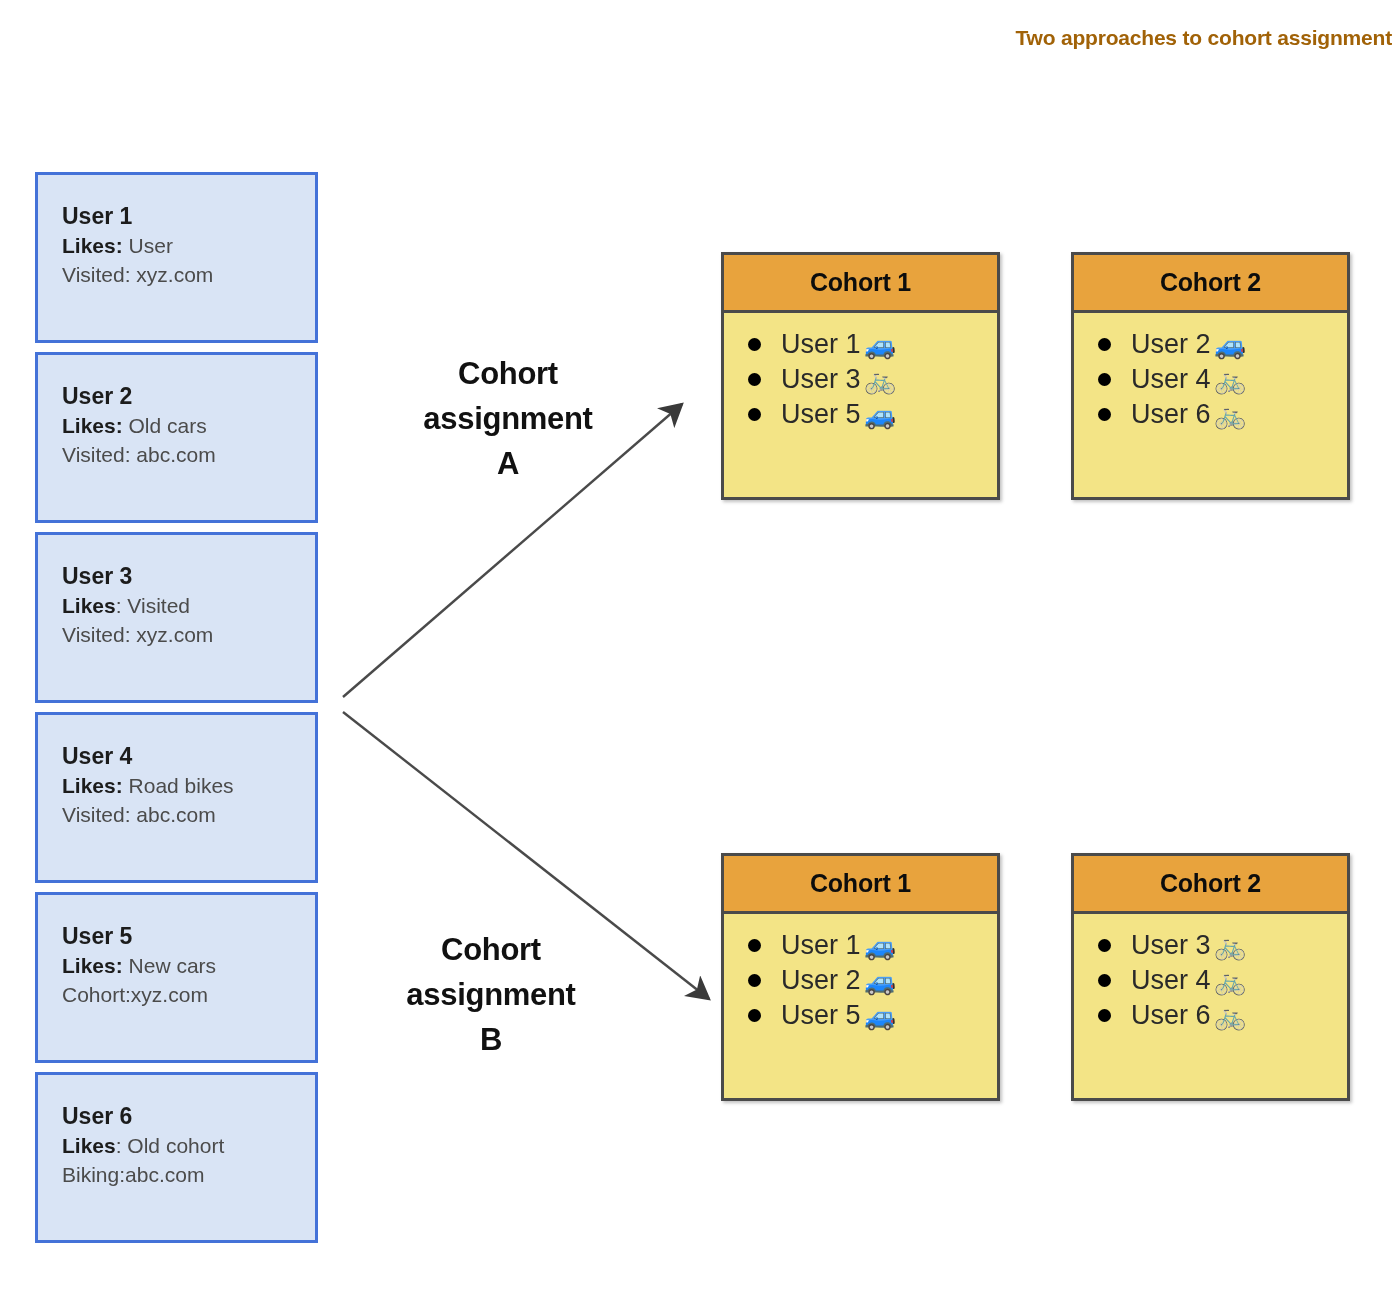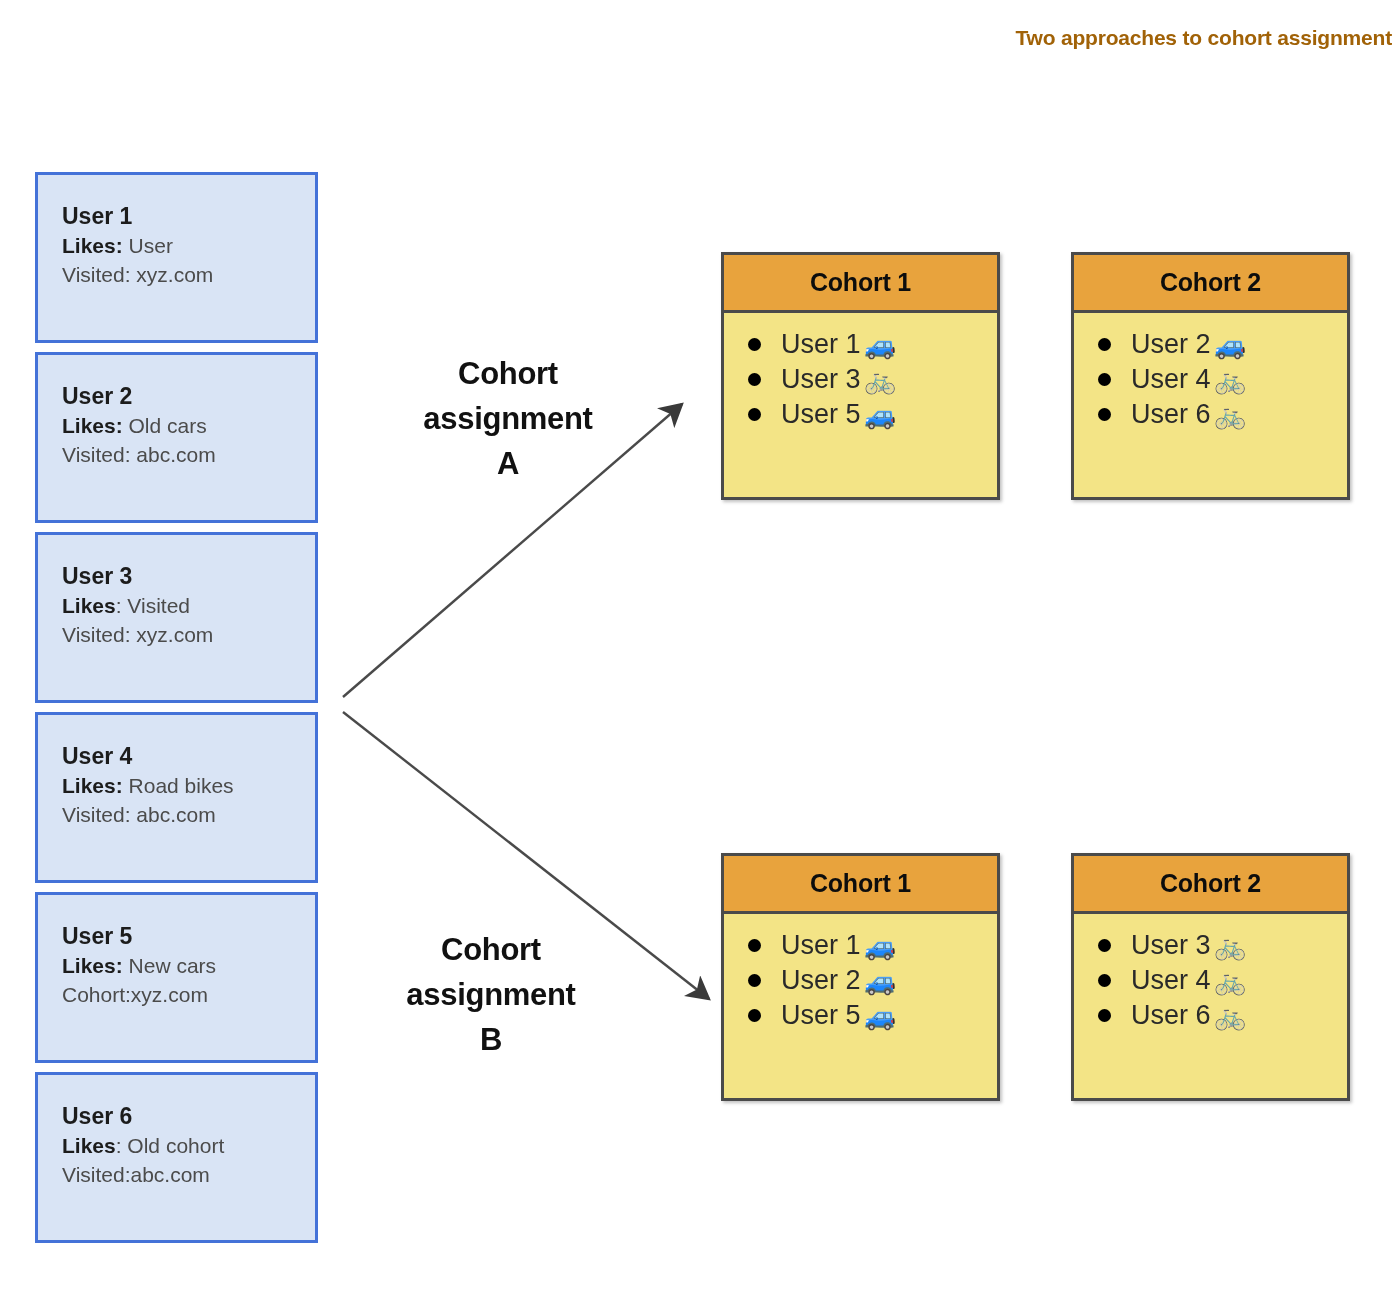--- a/index.html
+++ b/index.html
@@ -172,21 +172,21 @@
 
   <div class="user-card">
     <div class="uname">User 5</div>
     <div class="urow"><b>Likes:</b><span> New cars</span></div>
     <div class="urow">Cohort:xyz.com</div>
   </div>
 
   <div class="user-card">
     <div class="uname">User 6</div>
     <div class="urow"><b>Likes</b><span>: Old cohort</span></div>
-    <div class="urow">Visited:abc.com</div>
+    <div class="urow">Biking:abc.com</div>
   </div>
 
 </div>
 
 <svg class="flow-svg" viewBox="0 0 1392 1314">
   <defs>
     <marker id="ah" markerWidth="11" markerHeight="11" refX="9" refY="5.5" orient="auto">
       <path d="M0,0 L10,5.5 L0,11 L2.6,5.5 Z" fill="#3a3a3a"></path>
     </marker>
   </defs>

